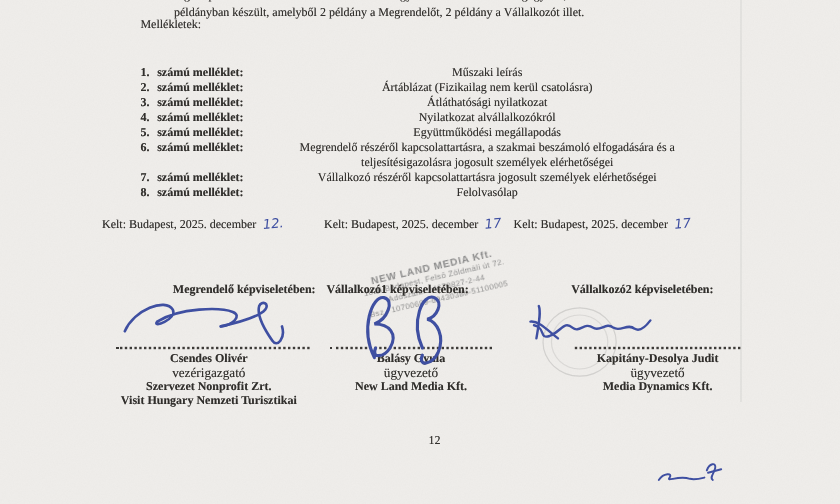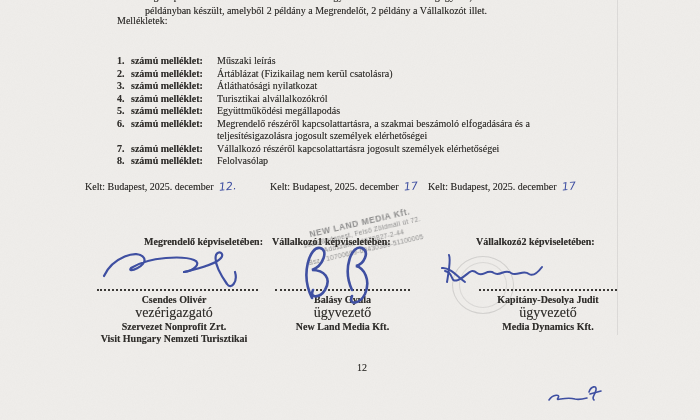--- a/index.html
+++ b/index.html
@@ -10,28 +10,28 @@
     color:#2e2c29;
   }
   .stage{position:absolute;inset:0;}
   .txt{position:absolute;font-size:10px;line-height:12.5px;
        text-shadow:0 0 .5px rgba(50,48,45,.55);white-space:nowrap;}
   
   .attach-row{position:absolute;left:117px;display:flex;font-size:10px;line-height:12.5px;
               text-shadow:0 0 .5px rgba(50,48,45,.5);}
   .attach-num{width:14px;font-weight:bold;}
   .attach-label{width:86px;font-weight:bold;}
-  .attach-desc{width:378px;white-space:normal;}
+  .attach-desc{width:378px;white-space:normal;text-align:center;}
   
   .sigblock{position:absolute;text-align:center;}
   .sigblock .hdr{font-weight:bold;font-size:10px;text-align:left;
                  text-shadow:0 0 .5px rgba(50,48,45,.55);white-space:nowrap;}
   .dotline{border-bottom:2px dotted #3a3835;height:0;}
   .nm{font-weight:bold;font-size:10px;margin-top:3px;text-shadow:0 0 .5px rgba(50,48,45,.5);}
-  .ttl{font-size:14px;margin-top:0px;text-shadow:0 0 .4px rgba(50,48,45,.45);}
+  .ttl{font-size:11px;margin-top:0px;text-shadow:0 0 .4px rgba(50,48,45,.45);}
   .org{font-weight:bold;font-size:10px;line-height:11.5px;text-shadow:0 0 .5px rgba(50,48,45,.5);}
   .hand{font-family:"DejaVu Sans",sans-serif;font-style:italic;color:#3c4da1;
         font-size:11px;display:inline-block;transform:rotate(-5deg);margin-left:5px;
         text-shadow:none;}
   .sig-svg{position:absolute;}
   .stamp{
     position:absolute;left:276px;top:238px;width:170px;
     transform:rotate(-13deg);transform-origin:left top;
     color:#858585;font-family:"Liberation Sans",sans-serif;
     text-align:center;line-height:9px;letter-spacing:.3px;opacity:.92;
@@ -69,21 +69,21 @@
     <span class="attach-desc">Ártáblázat (Fizikailag nem kerül csatolásra)</span>
   </div>
   <div class="attach-row" style="top:80px;">
     <span class="attach-num">3.</span>
     <span class="attach-label">számú melléklet:</span>
     <span class="attach-desc">Átláthatósági nyilatkozat</span>
   </div>
   <div class="attach-row" style="top:92.5px;">
     <span class="attach-num">4.</span>
     <span class="attach-label">számú melléklet:</span>
-    <span class="attach-desc">Turisztikai alvállalkozókról</span>
+    <span class="attach-desc">Nyilatkozat alvállalkozókról</span>
   </div>
   <div class="attach-row" style="top:105px;">
     <span class="attach-num">5.</span>
     <span class="attach-label">számú melléklet:</span>
     <span class="attach-desc">Együttműködési megállapodás</span>
   </div>
   <div class="attach-row" style="top:117.5px;">
     <span class="attach-num">6.</span>
     <span class="attach-label">számú melléklet:</span>
     <span class="attach-desc">Megrendelő részéről kapcsolattartásra, a szakmai beszámoló elfogadására és a teljesítésigazolásra jogosult személyek elérhetőségei</span>

